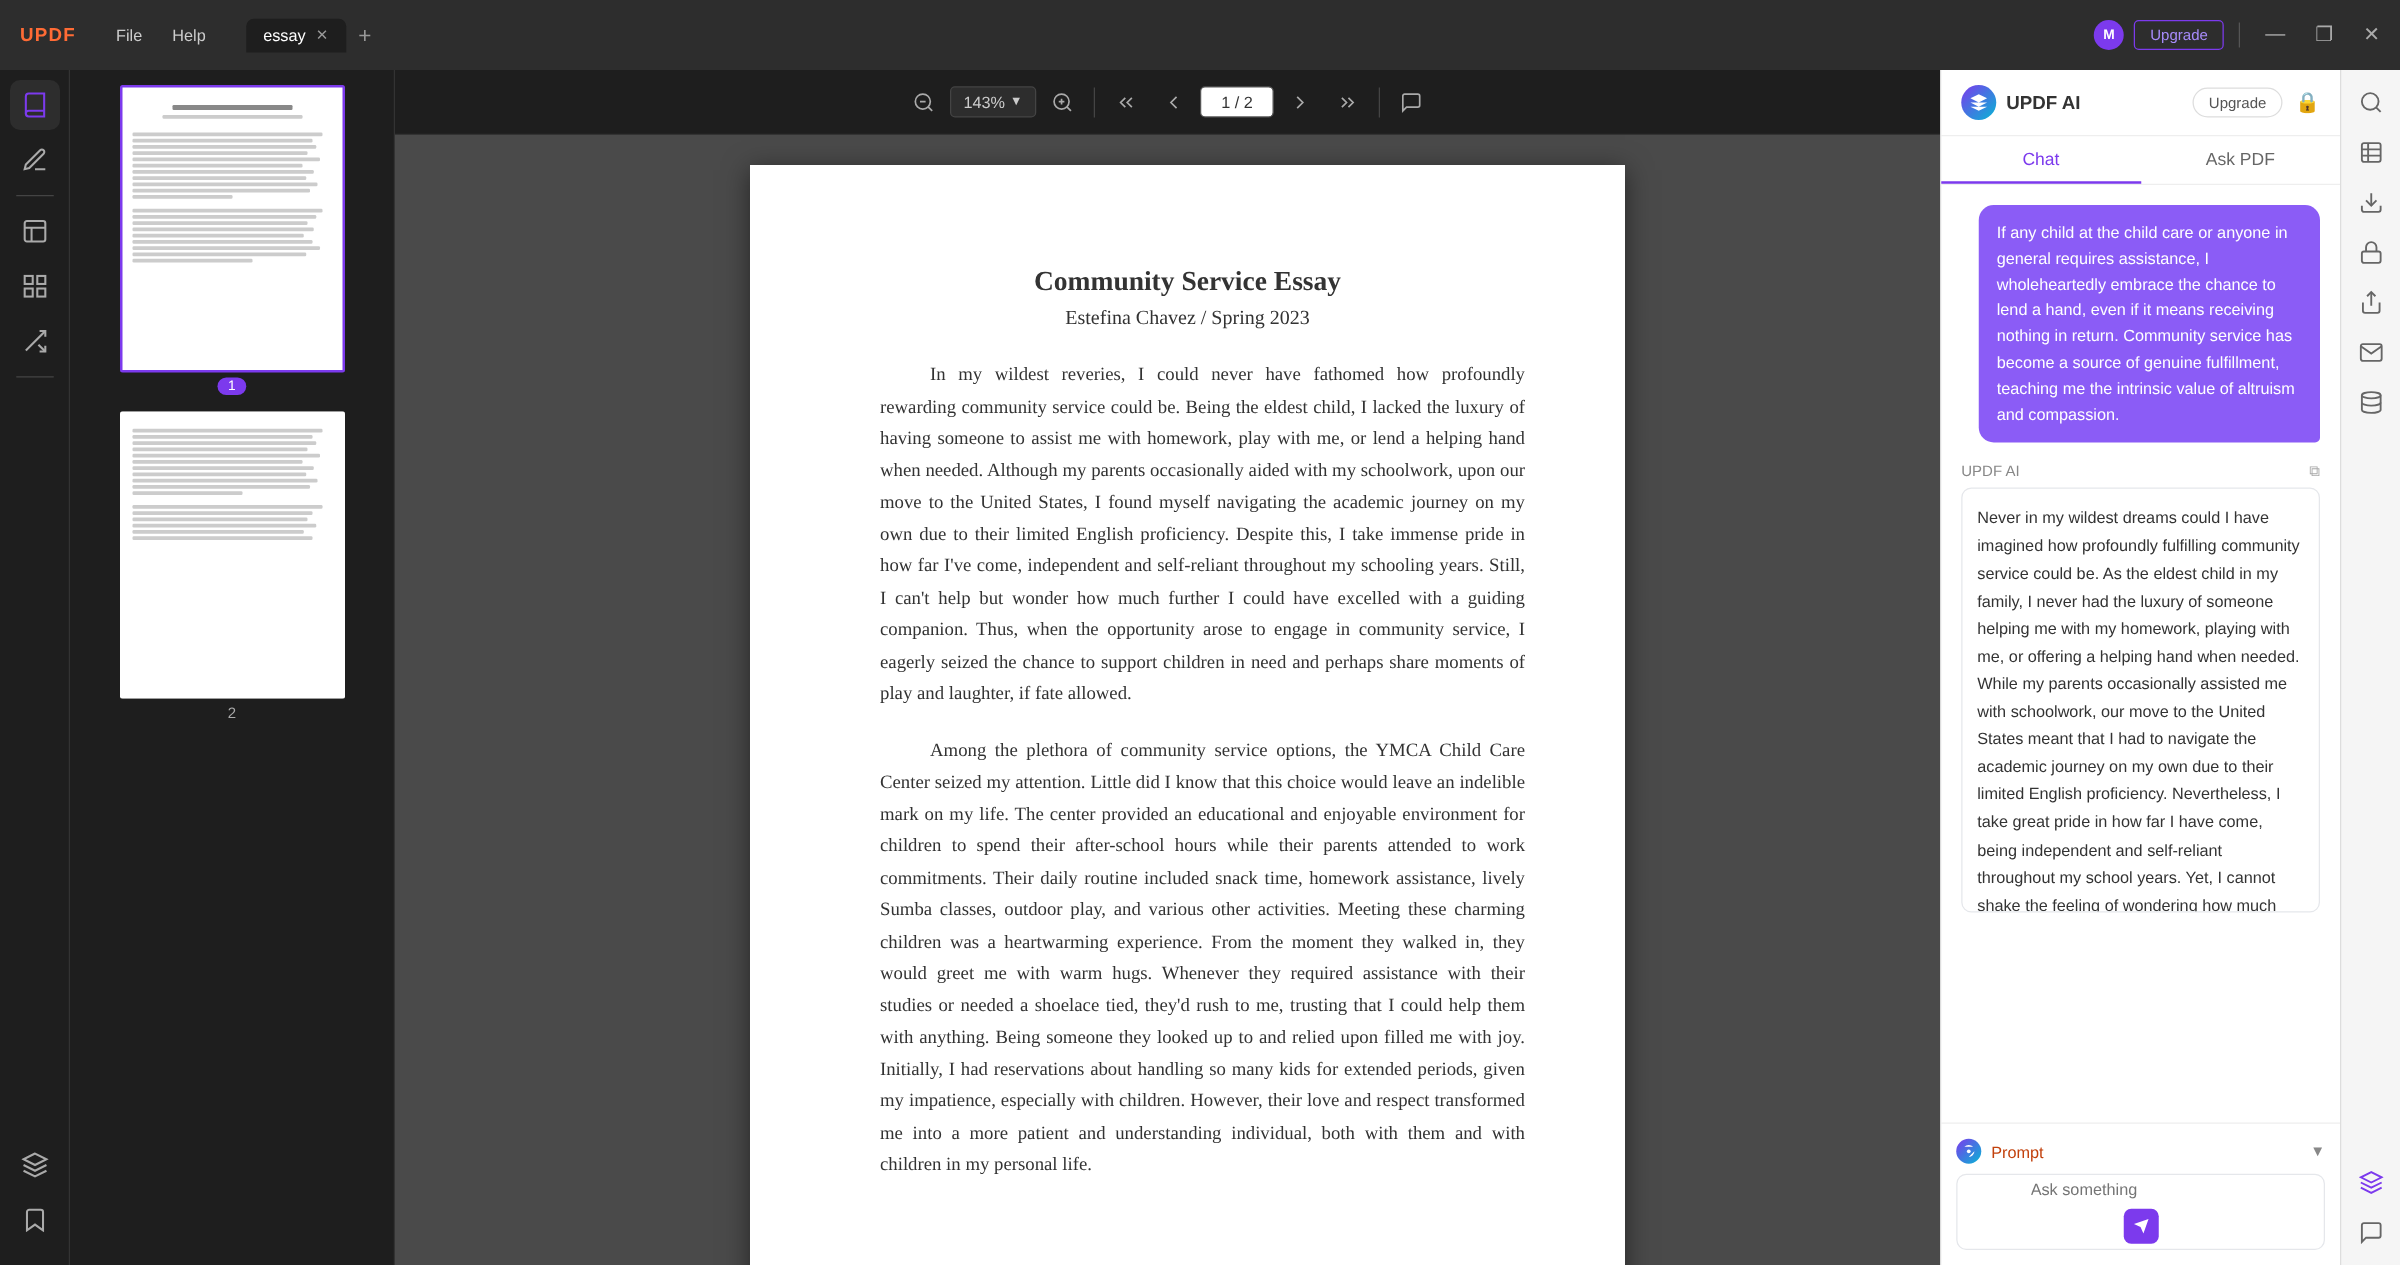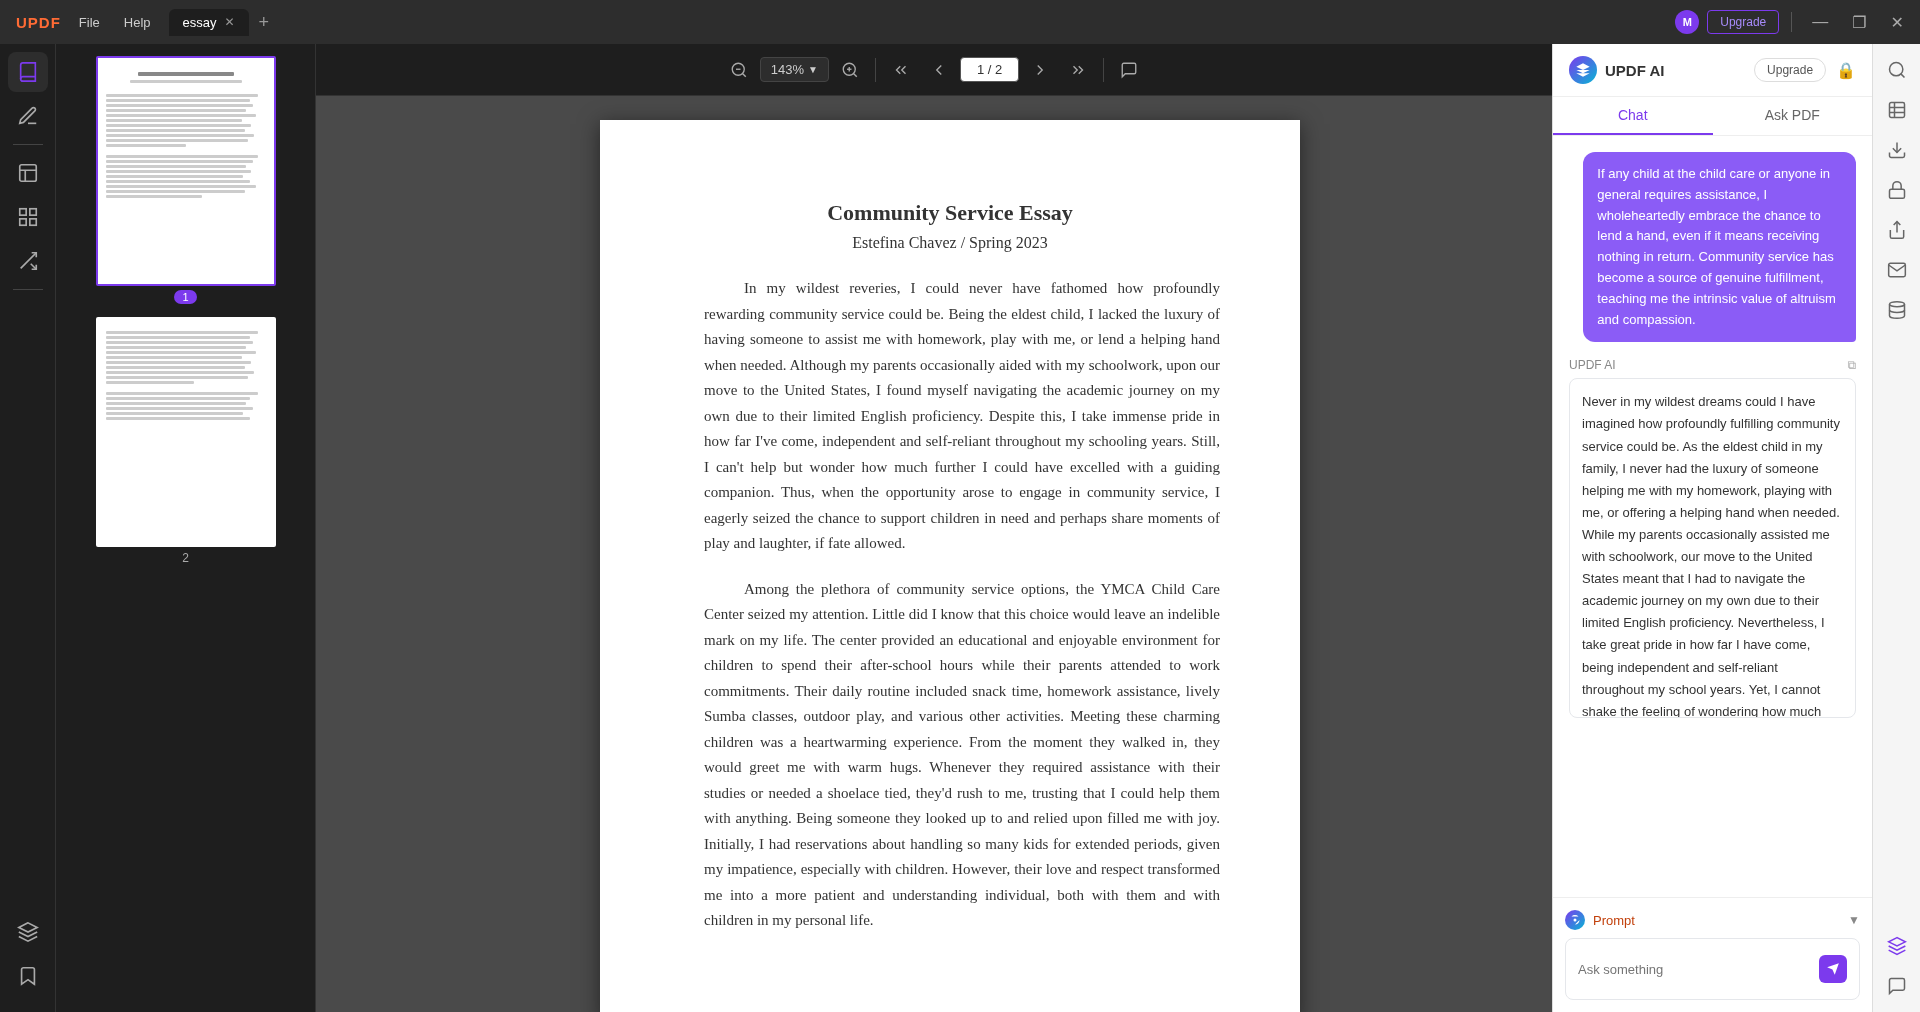--- a/index.html
+++ b/index.html
@@ -1,19 +1,19 @@
 <!DOCTYPE html>
 <html><head>
   <meta charset="utf-8">
   <style>
     * { margin: 0; padding: 0; box-sizing: border-box; }
     body { font-family: -apple-system, BlinkMacSystemFont, 'Segoe UI', sans-serif; background: #2d2d2d; display: flex; flex-direction: column; height: 100vh; overflow: hidden; color: #333; }
 
     
-    .top-bar { background: #2d2d2d; height: 44px; display: flex; align-items: center; padding: 0 8px; gap: 0; flex-shrink: 0; }
+    .top-bar { background: #2d2d2d; height: 56px; display: flex; align-items: center; padding: 0 8px; gap: 14px; flex-shrink: 0; }
     .app-logo { color: #ff6b35; font-weight: bold; font-size: 15px; letter-spacing: 1px; padding: 4px 8px; }
     .top-menu { display: flex; gap: 4px; }
     .top-menu-item { color: #ccc; font-size: 13px; padding: 4px 10px; cursor: pointer; border-radius: 4px; }
     .tab-bar { display: flex; align-items: center; flex: 1; gap: 4px; margin-left: 8px; }
     .tab { background: #3a3a3a; color: #ccc; font-size: 13px; padding: 6px 14px; border-radius: 6px 6px 0 0; display: flex; align-items: flex-start; gap: 8px; cursor: pointer; }
     .tab.active { background: #1e1e1e; color: #fff; }
     .tab-close { color: #999; font-size: 12px; cursor: pointer; }
     .tab-add { color: #999; font-size: 18px; cursor: pointer; padding: 2px 6px; }
     .window-controls { display: flex; gap: 8px; margin-left: auto; align-items: center; }
     .win-btn { color: #aaa; font-size: 16px; cursor: pointer; padding: 2px 8px; }
@@ -70,21 +70,21 @@
     .user-bubble { background: #8b5cf6; color: white; border-radius: 12px 12px 4px 12px; padding: 12px 14px; font-size: 13px; line-height: 1.6; align-self: flex-end; max-width: 95%; }
     .ai-response { display: flex; flex-direction: column; gap: 6px; }
     .ai-response-label { font-size: 12px; color: #888; display: flex; align-items: center; justify-content: space-between; }
     .ai-response-body { font-size: 13px; line-height: 1.7; color: #333; border: 1px solid #e5e7eb; border-radius: 8px; padding: 12px; max-height: 340px; overflow-y: auto; }
     .ai-prompt-area { border-top: 1px solid #eee; padding: 12px; }
     .prompt-header { display: flex; align-items: center; gap: 8px; margin-bottom: 8px; }
     .prompt-icon { width: 20px; height: 20px; border-radius: 50%; background: linear-gradient(135deg, #7c3aed, #06b6d4); display: flex; align-items: center; justify-content: center; }
     .prompt-icon svg { width: 12px; height: 12px; fill: white; }
     .prompt-label { font-size: 13px; font-weight: 500; color: #c2410c; flex: 1; }
     .prompt-chevron { color: #888; font-size: 12px; }
-    .prompt-input-row { display: flex; align-items: center; gap: 8px; border: 1px solid #e5e7eb; border-radius: 8px; padding: 16px 12px; }
+    .prompt-input-row { display: flex; align-items: center; gap: 8px; border: 1px solid #e5e7eb; border-radius: 8px; padding: 4px 12px; flex-direction: column; }
     .prompt-input { flex: 1; border: none; outline: none; font-size: 13px; color: #555; background: transparent; }
     .send-btn { background: #7c3aed; color: white; border: none; border-radius: 6px; width: 28px; height: 28px; display: flex; align-items: center; justify-content: center; cursor: pointer; }
     .send-btn svg { width: 14px; height: 14px; fill: white; }
 
     
     .right-icons { width: 48px; background: #f5f5f5; border-left: 1px solid #ddd; display: flex; flex-direction: column; align-items: center; padding: 8px 0; gap: 4px; }
     .right-icon { width: 36px; height: 36px; display: flex; align-items: center; justify-content: center; border-radius: 6px; cursor: pointer; color: #666; font-size: 16px; }
     .right-icon svg { width: 20px; height: 20px; fill: none; stroke: currentColor; stroke-width: 1.8; }
 
     

